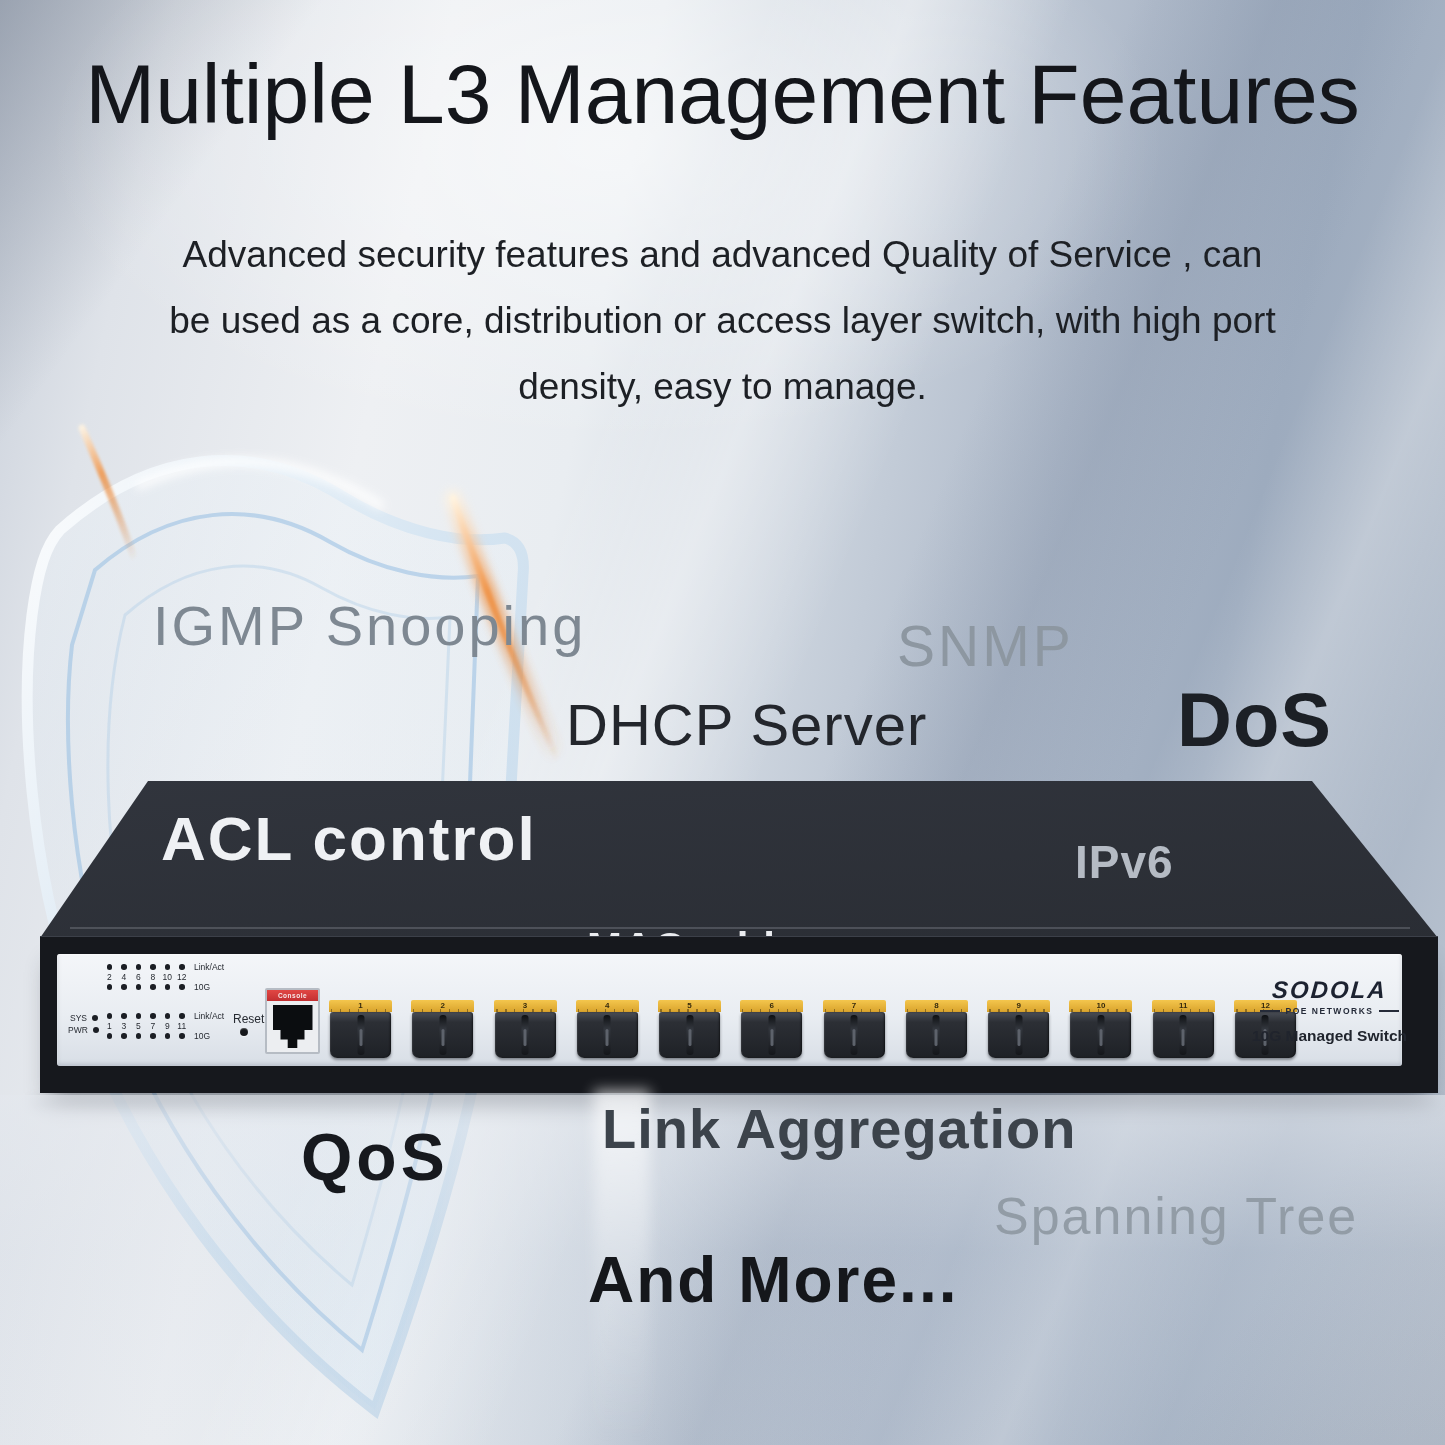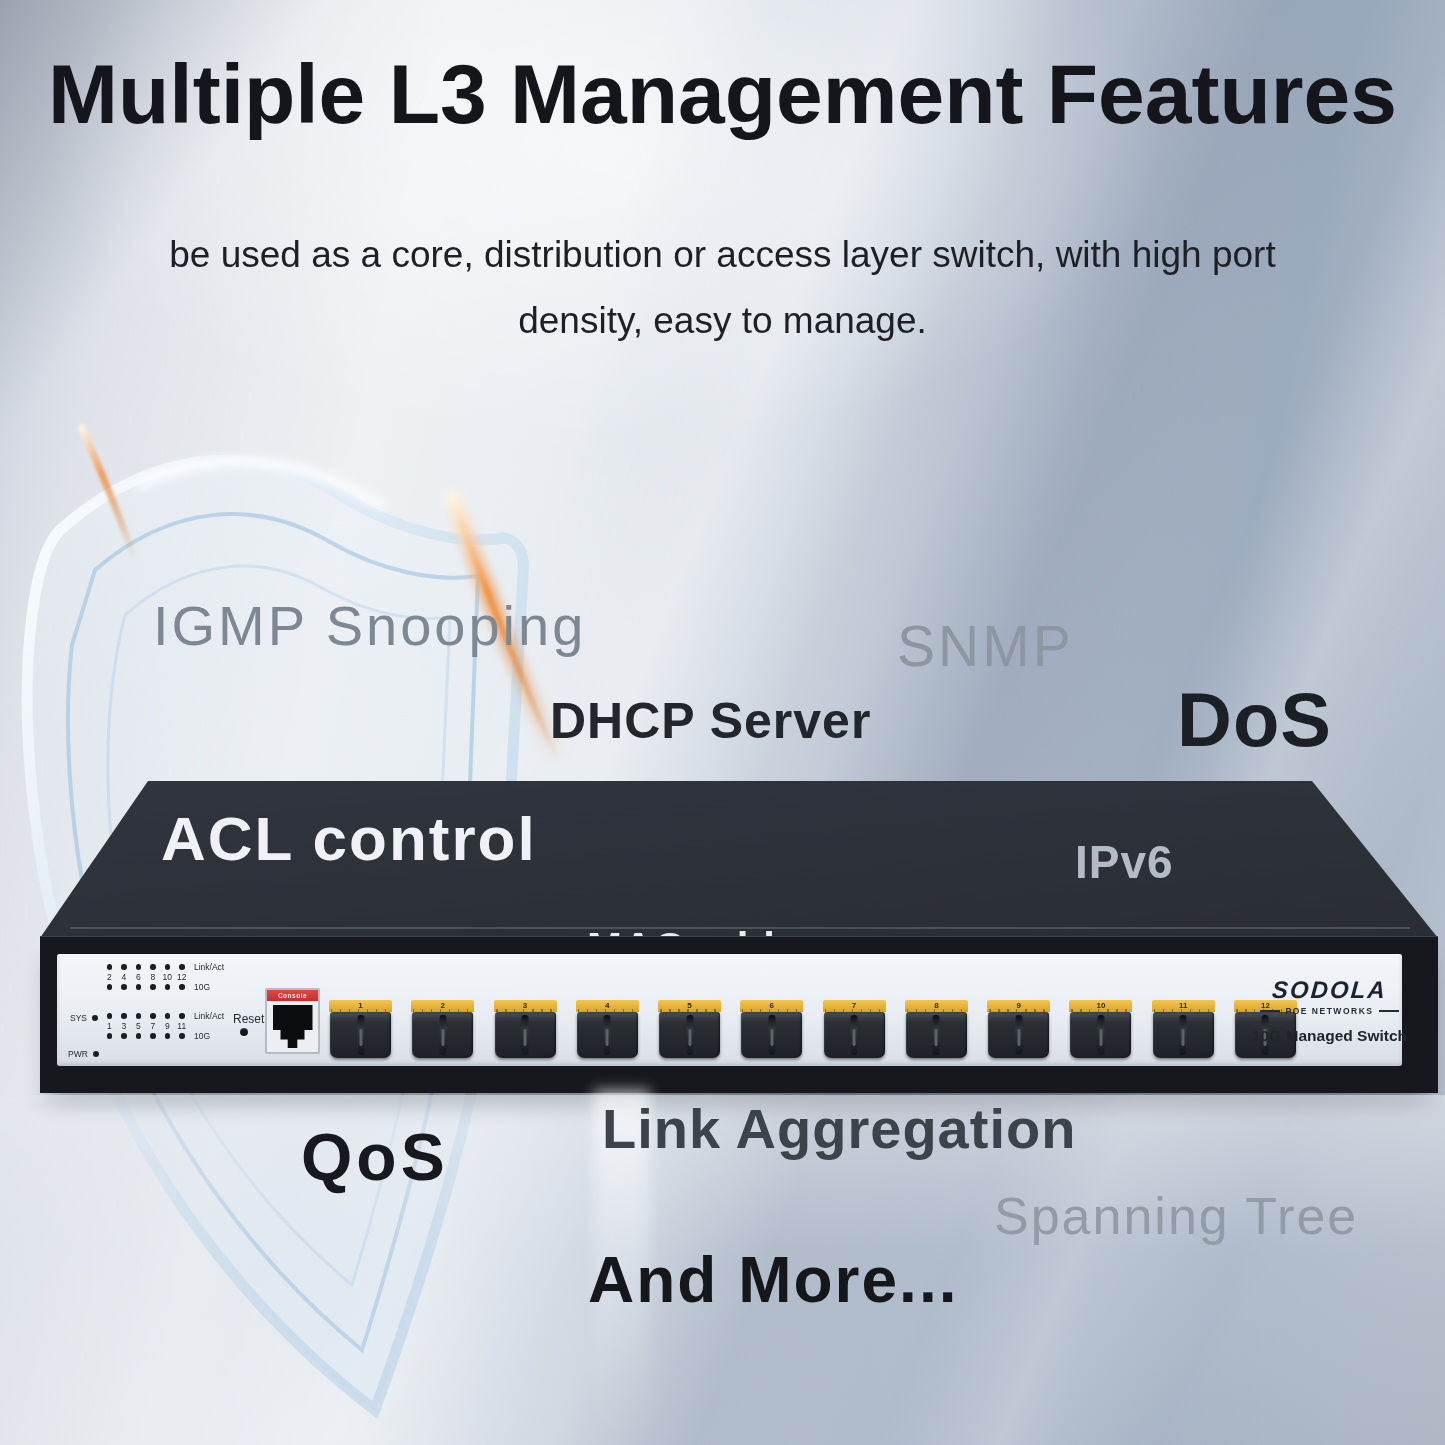--- a/index.html
+++ b/index.html
@@ -18,27 +18,27 @@
       linear-gradient(126deg,rgba(93,104,122,.42) 0%,rgba(93,104,122,0) 13%),
       linear-gradient(302deg,rgba(93,104,122,.20) 0%,rgba(93,104,122,0) 12%);
   }
   .floor{position:absolute;left:0;top:1095px;width:1445px;height:350px;pointer-events:none;
     background:linear-gradient(180deg,rgba(228,232,238,.6),rgba(205,214,226,.2) 45%,rgba(196,206,219,.12));}
   .vstreak{position:absolute;left:594px;top:1090px;width:56px;height:355px;filter:blur(7px);pointer-events:none;
     background:linear-gradient(180deg,rgba(255,255,255,.65),rgba(255,255,255,.18) 55%,rgba(255,255,255,0));}
 
   
   .title{position:absolute;left:0;top:52px;width:100%;text-align:center;
-    font-size:84px;font-weight:700;letter-spacing:0;color:#14161b;}
+    font-size:84px;font-weight:400;letter-spacing:0;color:#14161b;}
   .desc{position:absolute;left:0;top:222px;width:100%;text-align:center;
     font-size:37px;line-height:66px;color:#1d2025;}
   .feat{position:absolute;white-space:nowrap;line-height:1;}
   .f-igmp{left:153px;top:598px;font-size:56px;color:#7e8892;letter-spacing:3px;}
   .f-snmp{left:897px;top:618px;font-size:57px;color:#8d97a1;letter-spacing:3px;}
-  .f-dhcp{left:550px;top:696px;font-size:50px;font-weight:700;color:#23262c;letter-spacing:1px;}
+  .f-dhcp{left:566px;top:696px;font-size:58px;font-weight:400;color:#23262c;letter-spacing:1px;}
   .f-dos{left:1167px;top:682px;font-size:76px;font-weight:600;color:#1c2026;letter-spacing:1px;margin-left:10px;}
   .f-qos{left:301px;top:1124px;font-size:66px;font-weight:700;color:#17191e;letter-spacing:4px;}
   .f-linkagg{left:602px;top:1101px;font-size:56px;font-weight:600;color:#3c434b;letter-spacing:1px;}
   .f-spanning{left:994px;top:1190px;font-size:52px;color:#929ca6;letter-spacing:2px;}
   .f-more{left:588px;top:1248px;font-size:64px;font-weight:700;color:#15171b;letter-spacing:2px;}
 
   
   .sw-top{position:absolute;left:0;top:0;width:1445px;height:1445px;pointer-events:none;
     clip-path:polygon(148px 781px,1312px 781px,1438px 938px,40px 938px);
     background:linear-gradient(175deg,#43474f 0%,#343841 42%,#26292f 78%,#1e2126 100%);}
@@ -56,21 +56,21 @@
   
   .ledgrid{position:absolute;display:grid;grid-template-columns:repeat(6,14.5px) auto;grid-auto-rows:10px;
     align-items:center;justify-items:center;}
   .lg1{left:45px;top:8px;} .lg2{left:45px;top:57px;}
   .ledgrid i.dot{width:5.5px;height:5.5px;border-radius:50%;background:#1b1e24;display:block;}
   .ledgrid .num{font-size:8.5px;color:#262a31;line-height:1;}
   .ledgrid .lbl{font-size:8.5px;color:#262a31;justify-self:start;margin-left:5px;white-space:nowrap;}
   .ledgrid .sp{width:1px;height:1px;}
   .statlab{position:absolute;font-size:8.5px;color:#262a31;display:flex;align-items:center;gap:5px;}
   .statlab i{width:6px;height:6px;border-radius:50%;background:#1b1e24;display:block;}
-  .sys{left:13px;top:59px;justify-content:center;} .pwr{left:11px;top:95px;}
+  .sys{left:13px;top:59px;justify-content:center;} .pwr{left:11px;top:71px;}
   .resetlab{position:absolute;left:176px;top:58px;font-size:12px;color:#262a31;}
   .resetbtn{position:absolute;left:183px;top:74px;width:8px;height:8px;border-radius:50%;background:#15171b;
     box-shadow:inset 0 1px 1px rgba(255,255,255,.25),0 1px 1px rgba(255,255,255,.6);}
 
   
   .console{position:absolute;left:208px;top:34px;width:55px;height:66px;background:#eceef1;
     border:2px solid #b6bcc4;border-radius:2px;box-sizing:border-box;}
   .cred{height:11px;background:linear-gradient(180deg,#e14744,#c32f31);display:flex;align-items:center;justify-content:center;
     font-size:6.5px;font-weight:700;color:#f6e9e9;letter-spacing:.5px;}
   .cjack{margin:4px auto 0;width:40px;height:43px;background:#0b0d10;
@@ -137,20 +137,21 @@
     <path d="M 175 160 C 250 95 335 88 410 132 C 462 162 516 172 558 166 L 548 425 C 536 615 492 780 442 940 C 338 855 238 725 188 575 C 150 460 142 320 152 235 Z" stroke="rgba(150,190,225,.55)" stroke-width="4"></path>
     <path d="M 205 205 C 268 150 340 142 402 178 C 448 204 494 212 530 207 L 520 430 C 510 590 474 735 432 875 C 342 800 258 690 216 560 C 184 460 178 310 205 205 Z" stroke="rgba(165,200,230,.35)" stroke-width="3"></path>
     <path filter="url(#blur5)" d="M 220 75 C 300 38 380 45 460 95" stroke="#ffffff" stroke-width="9" stroke-linecap="round" opacity=".85"></path>
     <path filter="url(#blur5)" d="M 533 88 C 565 180 625 330 663 400" stroke="url(#oranj)" stroke-width="17" stroke-linecap="round" opacity=".8"></path>
     <path filter="url(#blur2)" d="M 533 88 C 565 180 625 330 663 400" stroke="url(#oranj)" stroke-width="6" stroke-linecap="round"></path>
     <path filter="url(#blur2)" d="M 162 18 C 185 70 208 125 224 178" stroke="url(#oranj)" stroke-width="7" stroke-linecap="round" opacity=".9"></path>
   </svg>
 
   <div class="title feat" style="position:absolute;white-space:nowrap;">Multiple L3 Management Features</div>
   <div class="desc">
+    <div>Advanced security features and advanced Quality of Service , can</div>
     <div>be used as a core, distribution or access layer switch, with high port</div>
     <div>density, easy to manage.</div>
   </div>
 
   <div class="feat f-igmp">IGMP Snooping</div>
   <div class="feat f-snmp">SNMP</div>
   <div class="feat f-dhcp">DHCP Server</div>
   <div class="feat f-dos">DoS</div>
 
   <div class="sw-top"></div>

